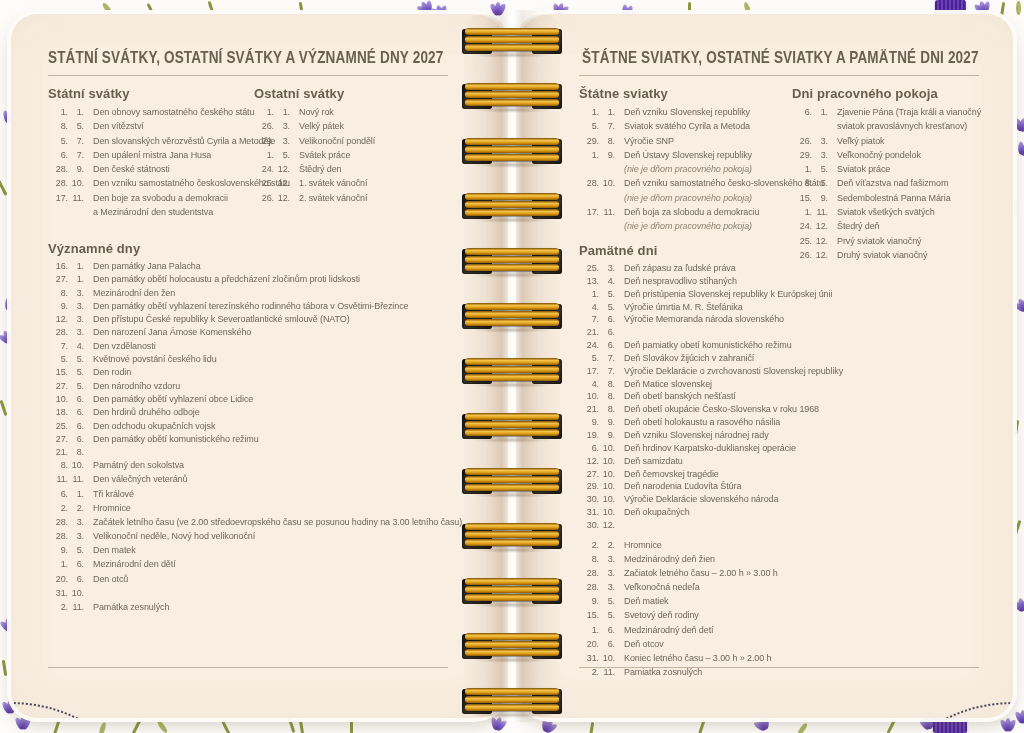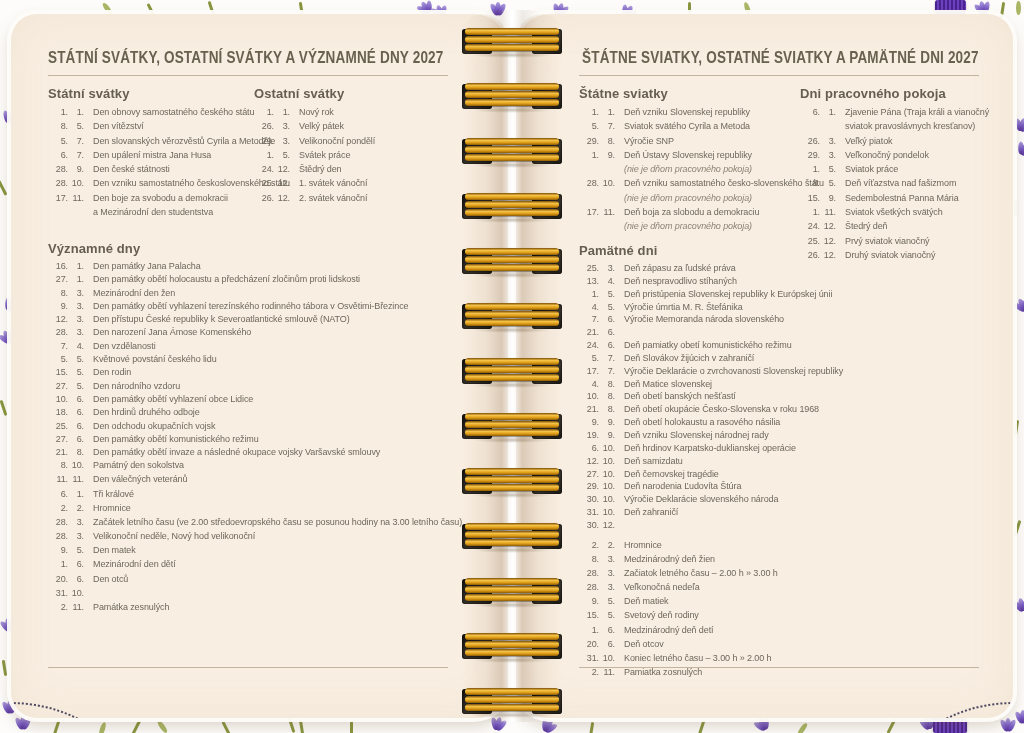--- a/index.html
+++ b/index.html
@@ -383,21 +383,20 @@
             <span class="t">Den odchodu okupačních vojsk</span>
           </div>
           <div class="row">
             <span class="d">27.</span>
             <span class="m">6.</span>
             <span class="t">Den památky obětí komunistického režimu</span>
           </div>
           <div class="row">
             <span class="d">21.</span>
             <span class="m">8.</span>
-            <span class="t">Den památky obětí invaze a následné okupace vojsky Varšavské smlouvy</span>
           </div>
           <div class="row">
             <span class="d">8.</span>
             <span class="m">10.</span>
             <span class="t">Památný den sokolstva</span>
           </div>
           <div class="row">
             <span class="d">11.</span>
             <span class="m">11.</span>
             <span class="t">Den válečných veteránů</span>
@@ -457,21 +456,21 @@
     <div class="rule" style="left:37px;top:653px;width:400px;"></div>
     <div class="dotsClip bl">
         <div class="circ"></div>
       </div>
   </div>
 
   <div class="page right">
     <h1 class="ptitle ralign" style="right:34px;top:34px;">ŠTÁTNE SVIATKY, OSTATNÉ SVIATKY A PAMÄTNÉ DNI 2027</h1>
     <div class="rule" style="left:63px;top:61px;width:400px;"></div>
 
-    <div class="block cols" style="left:63px;top:72px;width:410px;gap:8px;">
+    <div class="block cols" style="left:63px;top:72px;width:410px;">
       <div style="width:213px;">
         <h2 class="shead">Štátne sviatky</h2>
         <div class="list lh14">
             <div class="row">
               <span class="d">1.</span>
               <span class="m">1.</span>
               <span class="t">Deň vzniku Slovenskej republiky</span>
             </div>
             <div class="row">
               <span class="d">5.</span>
@@ -650,21 +649,21 @@
             <span class="t">Deň narodenia Ľudovíta Štúra</span>
           </div>
           <div class="row">
             <span class="d">30.</span>
             <span class="m">10.</span>
             <span class="t">Výročie Deklarácie slovenského národa</span>
           </div>
           <div class="row">
             <span class="d">31.</span>
             <span class="m">10.</span>
-            <span class="t">Deň zahraničí</span>
+            <span class="t">Deň okupačných</span>
           </div>
           <div class="row">
             <span class="d">30.</span>
             <span class="m">12.</span>
           </div>
         </div>
     </div>
 
     <div class="block" style="left:63px;top:524px;width:410px;">
       <div class="list lh141">

